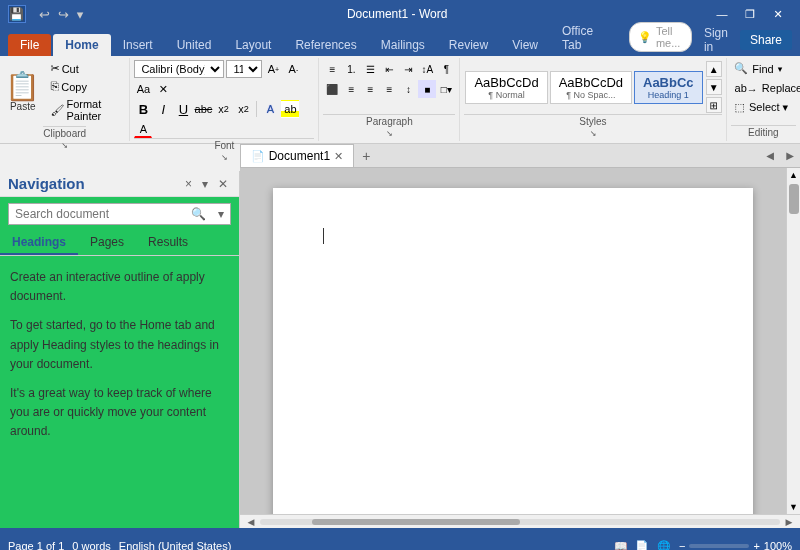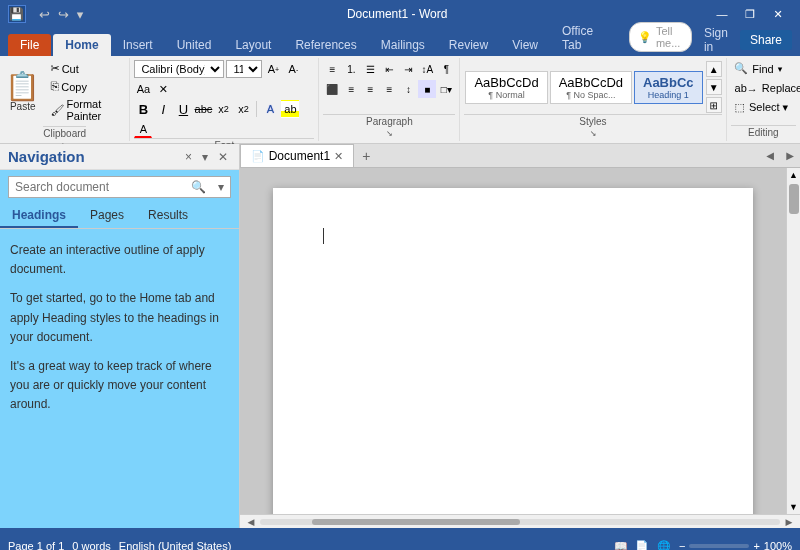--- a/index.html
+++ b/index.html
@@ -102,25 +102,26 @@
     
     .main-area {
       display: flex;
       height: calc(550px - 28px - 28px - 88px - 22px);
       overflow: hidden;
     }
 
     
     .nav-panel {
       width: 240px;
-      background: #7dd3fc;
+      background: #22c55e;
       border-right: 1px solid #ccc;
       display: flex;
       flex-direction: column;
       flex-shrink: 0;
+      margin-top: 27px;
     }
     .nav-title-bar {
       display: flex; align-items: center; justify-content: space-between;
       padding: 4px 8px;
       border-bottom: 1px solid #ddd;
       background: #f0f0f0;
     }
     .nav-title { font-size: 15px; font-weight: 600; color: #2b579a; }
     .nav-title-actions { display: flex; gap: 4px; }
     .nav-action { cursor: pointer; color: #666; font-size: 12px; padding: 1px 3px; }

